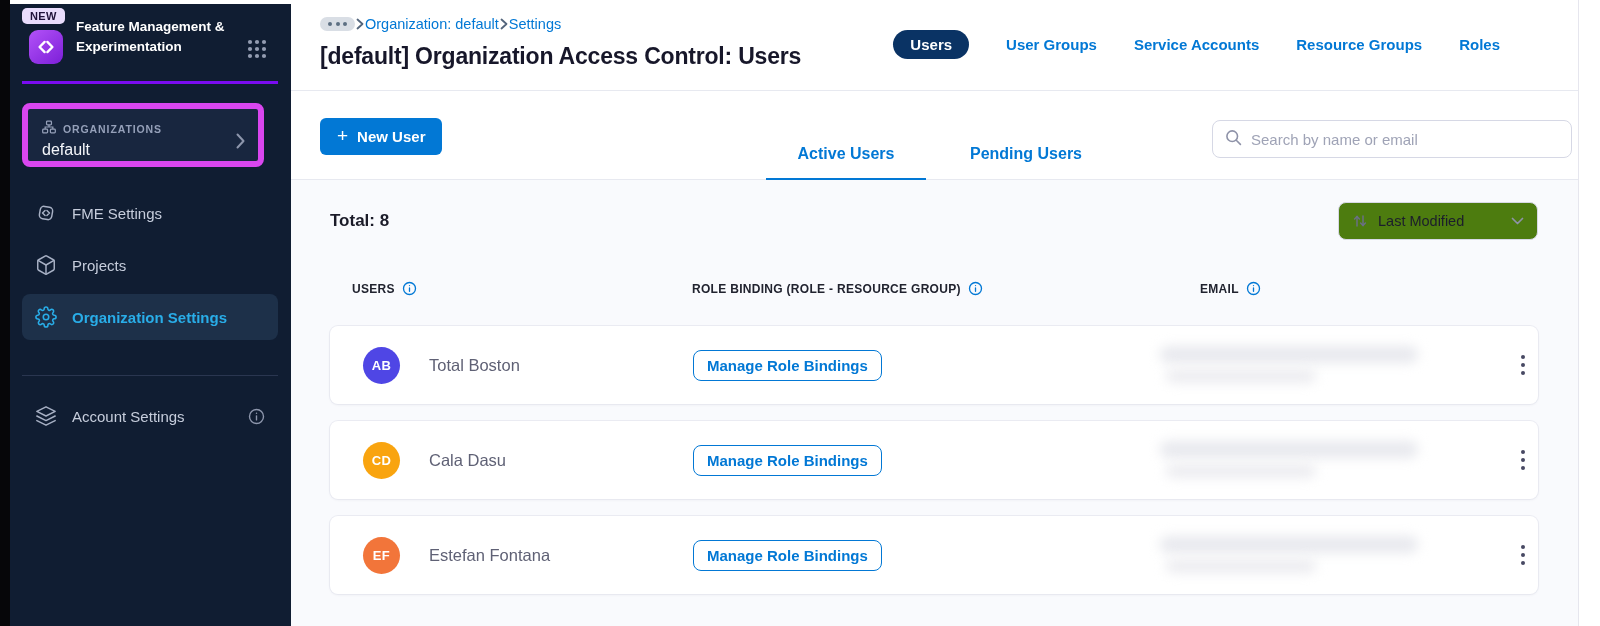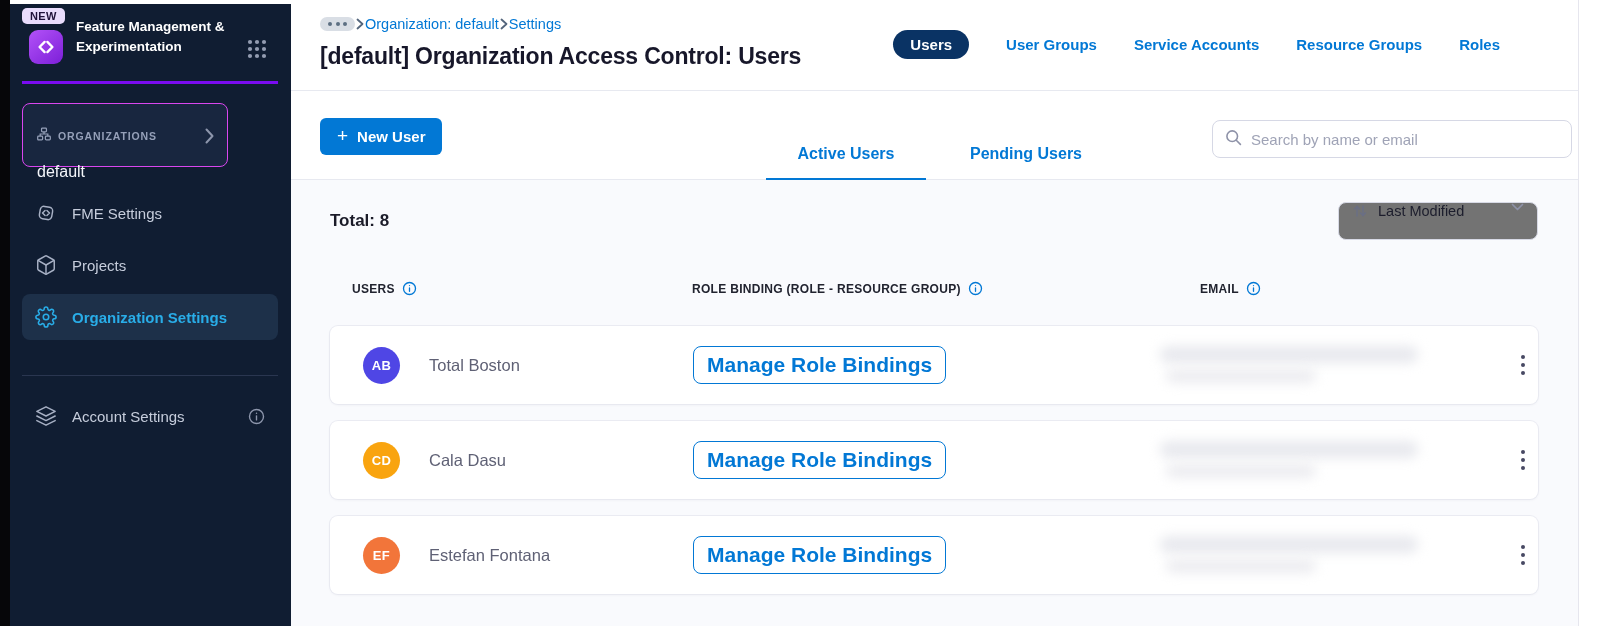--- a/index.html
+++ b/index.html
@@ -13,25 +13,25 @@
   .sidebar { position:absolute; left:10px; top:4px; width:281px; height:626px; background:#101d32; }
   .sb-badge { position:absolute; left:12px; top:4px; background:#e9dcfc; color:#20123a;
               font-size:11px; font-weight:700; padding:2px 8px; border-radius:5px; letter-spacing:.4px; }
   .sb-logo { position:absolute; left:19px; top:26px; width:34px; height:34px; border-radius:9px;
              background:linear-gradient(140deg,#b352f8,#7c1fd8); display:flex; align-items:center; justify-content:center; }
   .sb-title { position:absolute; left:66px; top:13px; width:162px; font-size:13.5px; font-weight:700;
               color:#ffffff; line-height:20px; }
   .sb-grid { position:absolute; right:22px; top:33px; color:#939cb1; cursor:pointer; }
   .sb-accent { position:absolute; left:12px; top:77px; width:256px; height:3px; background:#7a0cf0; }
 
-  .org-box { position:absolute; left:12px; top:99px; width:206px; height:64px; border:1px solid #d946ef;
-             border-radius:8px; background:#18263f; padding:23px 14px; cursor:pointer; }
+  .org-box { position:absolute; left:12px; top:99px; width:242px; height:64px; border:6px solid #d946ef;
+             border-radius:8px; background:#18263f; padding:11px 14px; cursor:pointer; }
   .org-label-row { display:flex; align-items:center; gap:7px; color:#95a0b9; }
   .org-label { font-size:10.5px; font-weight:700; letter-spacing:.9px; }
-  .org-value { margin-top:18px; font-size:16px; color:#f4f6fa; }
+  .org-value { margin-top:3px; font-size:16px; color:#f4f6fa; }
   .org-chevron { position:absolute; right:13px; top:24px; color:#8d96ac; }
 
   .sb-nav { position:absolute; left:12px; top:186px; width:256px; display:flex; flex-direction:column; gap:6px; }
   .sb-item { height:46px; display:flex; align-items:center; gap:15px; padding:0 13px; border-radius:8px;
              color:#c6cddc; font-size:15px; font-weight:500; cursor:pointer; }
   .sb-item .sb-ic { color:#a7b0c4; display:flex; }
   .sb-item.active { background:#1d3049; color:#29ade8; font-weight:600; }
   .sb-item.active .sb-ic { color:#29ade8; }
   .sb-divider { position:absolute; left:12px; top:371px; width:256px; height:1px; background:#2a3650; }
   .sb-item.account { position:absolute; left:12px; top:389px; width:256px; }
@@ -71,42 +71,42 @@
   .search-box { position:absolute; right:6px; top:29px; width:360px; height:38px; border:1px solid #d6d8e5;
                 border-radius:8px; background:#fff; display:flex; align-items:center; padding:0 12px; gap:9px; }
   .search-box svg { color:#8e92a8; flex:none; }
   .search-box input { border:none; outline:none; flex:1; font-family:inherit; font-size:15px; color:#333; background:transparent; }
   .search-box input::placeholder { color:#9fa3b6; }
 
   .content { position:absolute; left:0; top:180px; width:100%; height:446px; background:#f9fafd; }
   .total-row { position:absolute; left:39px; right:40px; top:22px; height:38px; display:flex;
                justify-content:space-between; align-items:center; }
   .total { font-size:17px; font-weight:700; color:#1b1b28; }
-  .sort-box { width:200px; height:38px; background:#737373; border:1px solid #d7d9e5; border-radius:8px;
-              display:flex; align-items:flex-start; padding:0 13px; gap:10px; font-size:14.5px; color:#1c1d2c;
+  .sort-box { width:200px; height:38px; background:#4d7c0f; border:1px solid #d7d9e5; border-radius:8px;
+              display:flex; align-items:center; padding:0 13px; gap:10px; font-size:14.5px; color:#1c1d2c;
               font-weight:500; cursor:pointer; }
   .sort-box .sort-ic { color:#6a6f85; display:flex; }
   .sort-box .chev { margin-left:auto; color:#8e92a8; display:flex; }
 
   .table-head { position:absolute; left:39px; right:40px; top:101px; display:grid;
                 grid-template-columns:340px 508px 1fr; padding-left:22px; }
   .th { display:flex; align-items:center; gap:7px; font-size:12px; font-weight:700; color:#21232f;
         letter-spacing:.3px; }
   .info-ic { color:#0278d5; display:flex; cursor:pointer; }
 
   .rows { position:absolute; left:39px; right:40px; top:146px; display:flex; flex-direction:column; gap:17px; }
   .row-card { height:78px; background:#fff; border-radius:8px;
               box-shadow:0 0 0 1px rgba(228,230,238,.7), 0 1px 3px rgba(35,35,70,.06);
               display:grid; grid-template-columns:330px 467px 345px 1fr; align-items:center; padding-left:33px; }
   .user-cell { display:flex; align-items:center; gap:29px; }
   .avatar { width:37px; height:37px; border-radius:50%; color:#fff; font-weight:700; font-size:13px;
             display:flex; align-items:center; justify-content:center; letter-spacing:.4px; flex:none; }
   .user-name { font-size:16.5px; color:#5f6175; }
   .manage-btn { justify-self:start; border:1px solid #0278d5; color:#0278d5; background:#fff;
-                border-radius:8px; padding:6px 13px; font-family:inherit; font-size:21px; font-weight:600;
+                border-radius:8px; padding:6px 13px; font-family:inherit; font-size:15px; font-weight:600;
                 cursor:pointer; }
   .email-blur { position:relative; width:280px; height:50px; }
   .email-blur .b1 { position:absolute; left:0; top:6px; width:258px; height:17px; background:#e8e9ee;
                     border-radius:8px; filter:blur(6px); }
   .email-blur .b2 { position:absolute; left:6px; top:29px; width:150px; height:14px; background:#ececf0;
                     border-radius:8px; filter:blur(6px); }
   .kebab { justify-self:end; margin-right:20px; width:36px; height:36px; border:none; background:transparent;
            display:flex; flex-direction:column; align-items:center; justify-content:center; gap:3.5px; cursor:pointer; }
   .kebab i { width:4.5px; height:4.5px; border-radius:50%; background:#474963; display:block; }
 </style>

